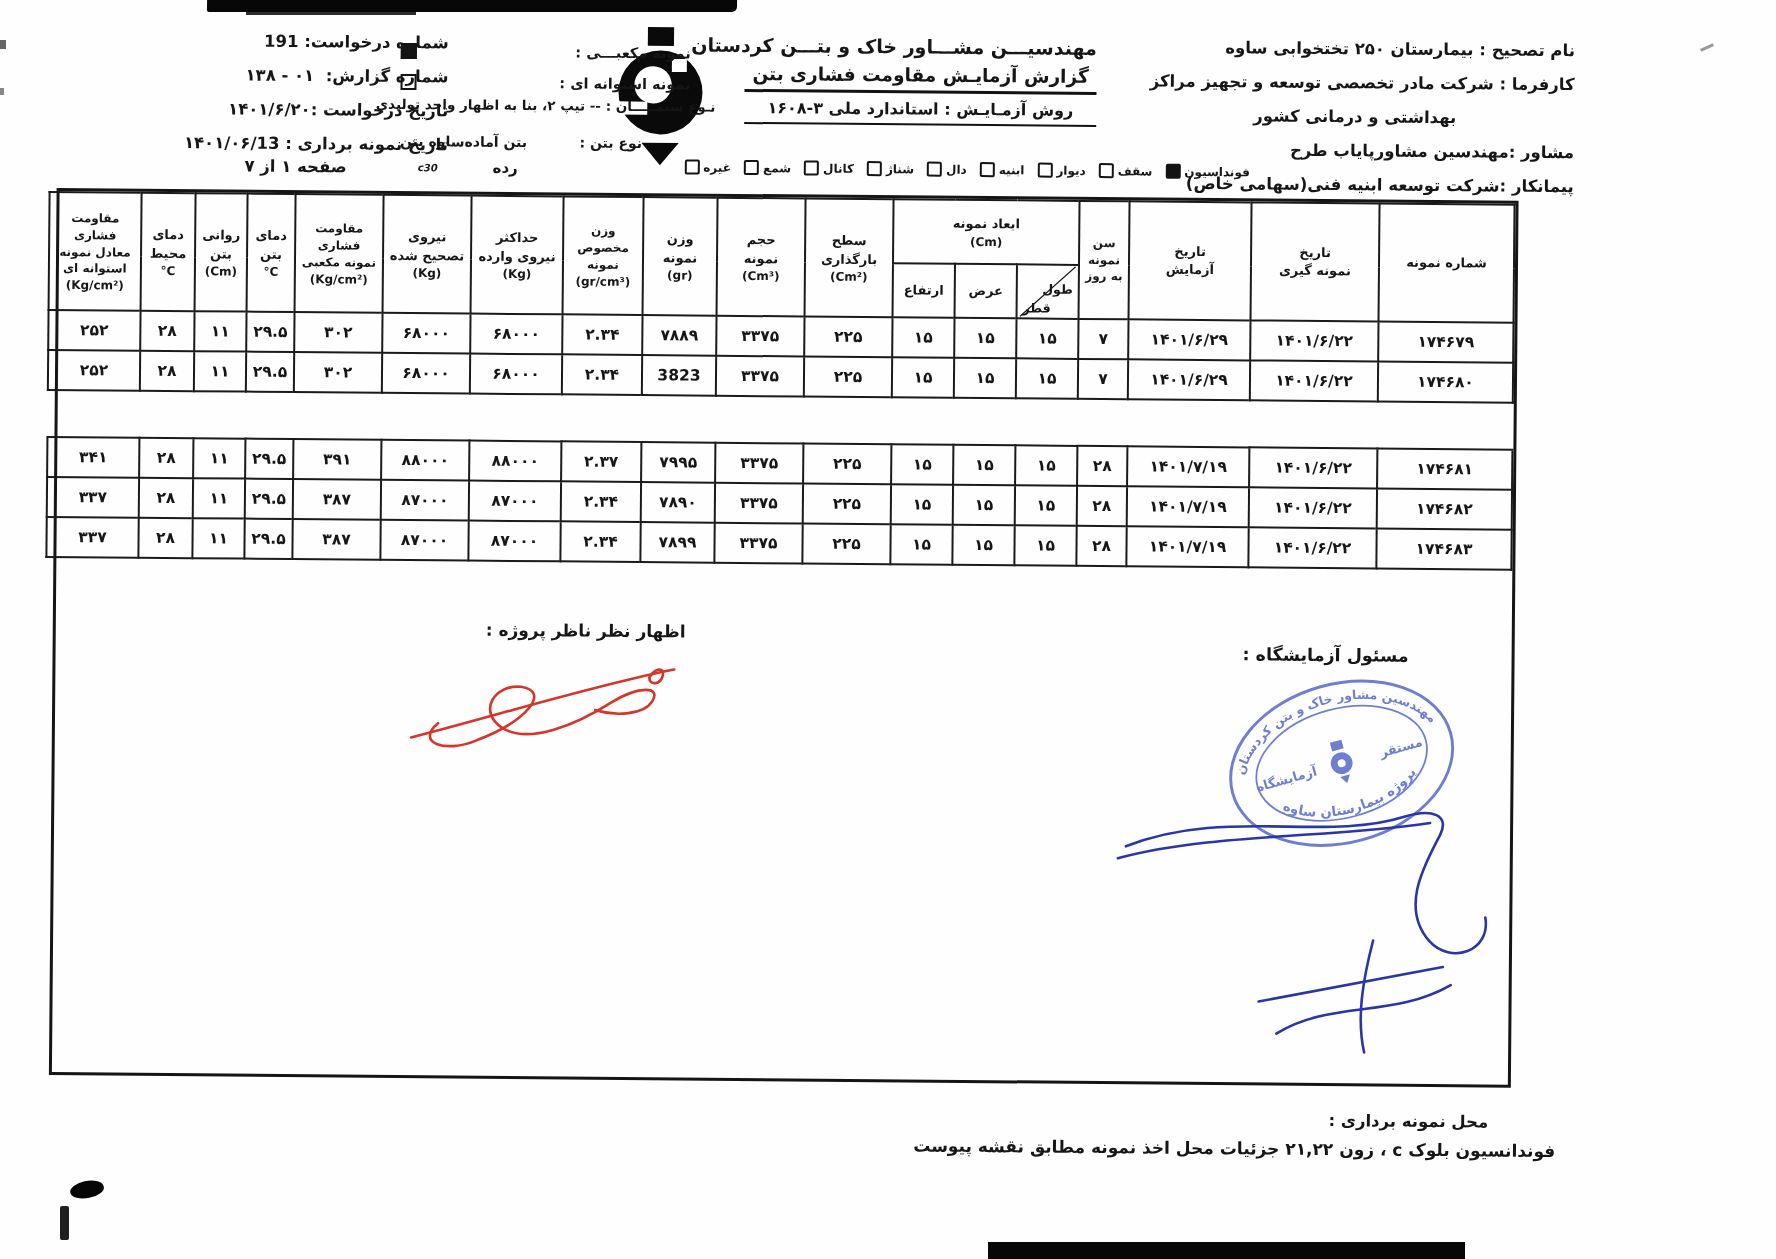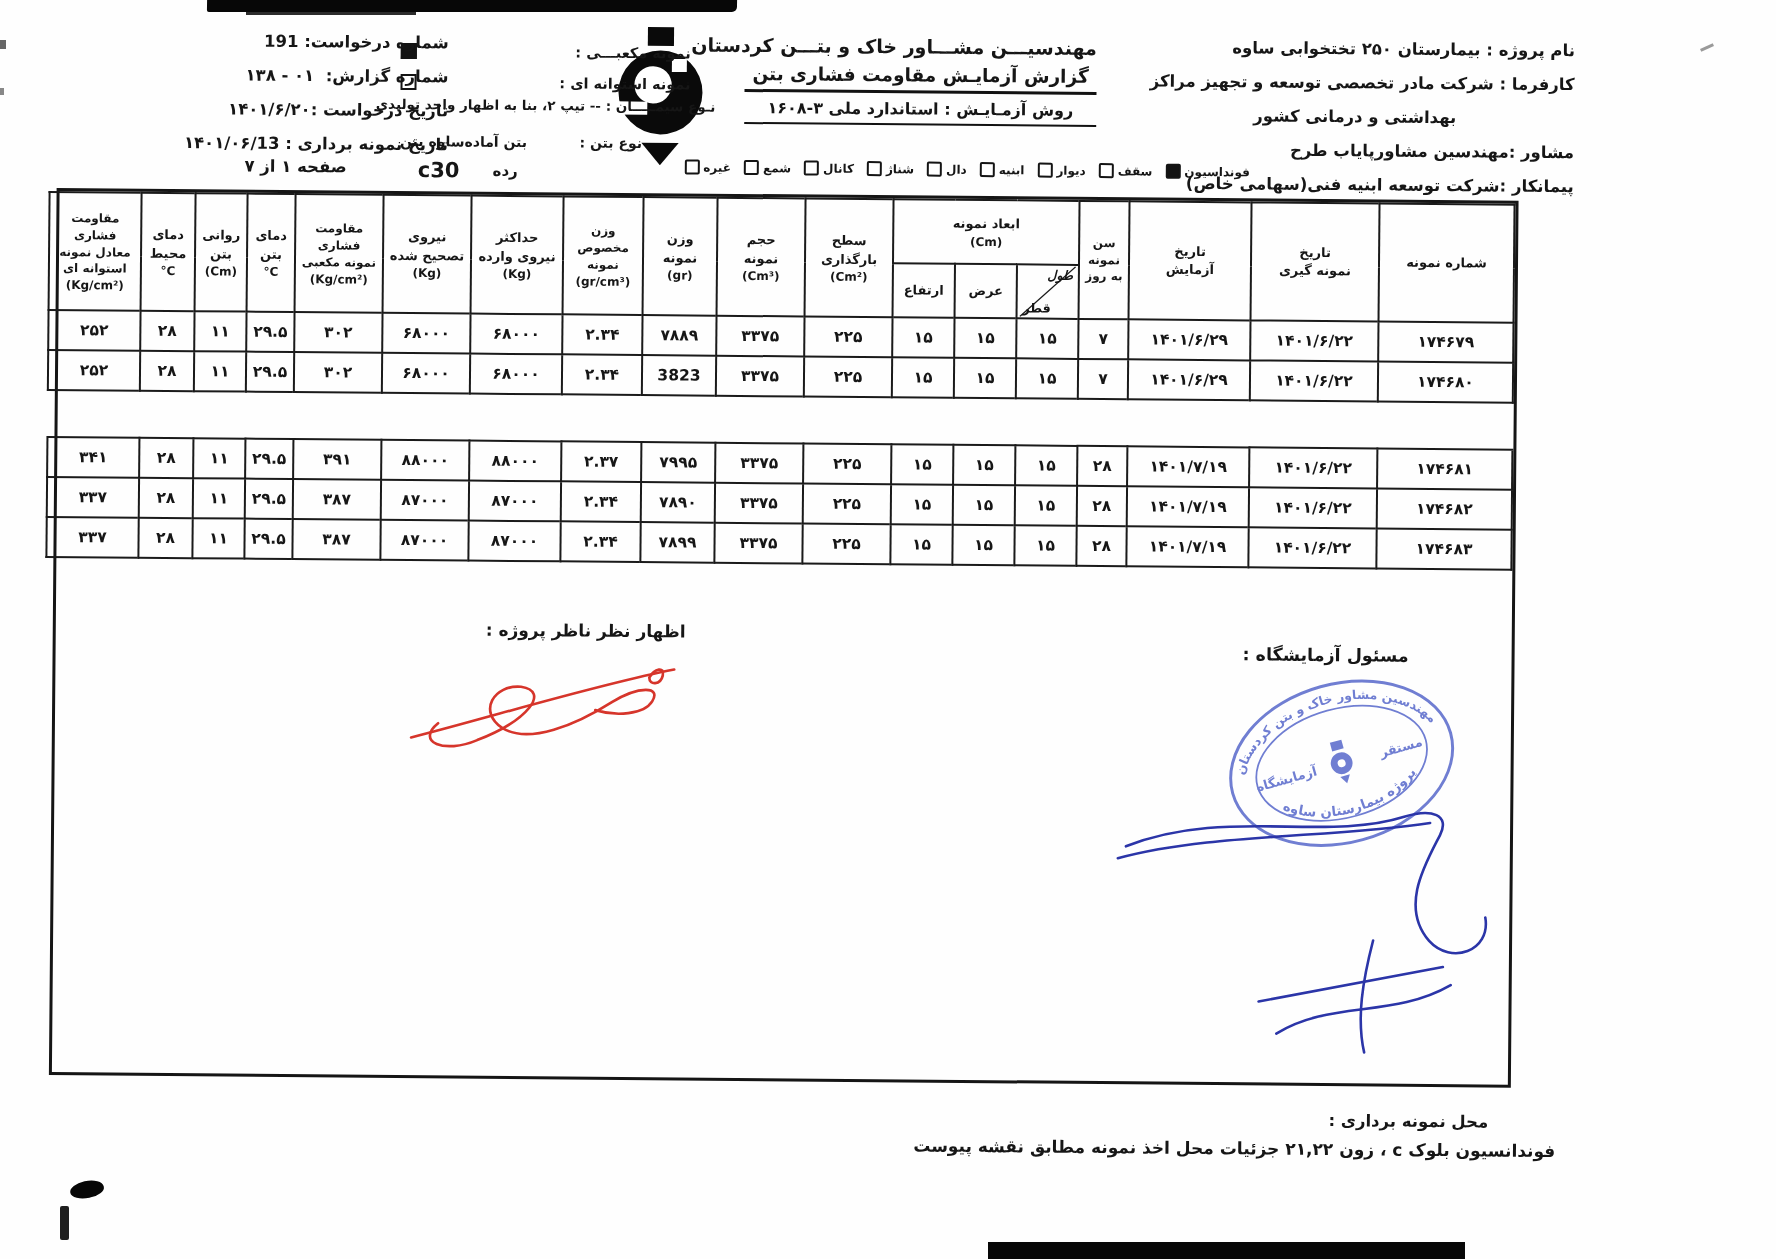--- a/index.html
+++ b/index.html
@@ -38,21 +38,21 @@
   .logo{left:610px;top:28px;width:96px;height:140px;}
 
   
   .sample-types{left:398px;top:40px;width:290px;font-size:14.5px;font-weight:bold;}
   .st-row{display:flex;justify-content:space-between;align-items:center;height:31px;}
   .cb{width:16px;height:16px;border:2px solid #141414;background:#fff;display:inline-block;box-sizing:border-box;}
   .cb.filled{background:#141414;}
   .cement-line{left:363px;top:101px;width:350px;font-size:13.5px;font-weight:bold;white-space:nowrap;text-align:right;}
   .concrete-line{left:398px;top:138px;width:242px;font-size:14px;font-weight:bold;display:flex;justify-content:space-between;white-space:nowrap;}
   .grade-line{left:416px;top:163px;width:100px;font-size:15px;font-weight:bold;display:flex;justify-content:space-between;align-items:center;}
-  .grade-latin{font-size:21px;direction:ltr;}
+  .grade-latin{font-size:10px;direction:ltr;font-style:italic;}
 
   
   .hdr-left{left:128px;top:36px;width:318px;text-align:right;font-size:16.5px;font-weight:bold;}
   .page-info{left:205px;top:163px;width:140px;font-size:16.5px;font-weight:bold;}
 
   
   .cbrow{left:628px;top:162px;width:620px;display:flex;align-items:center;gap:13px;font-size:12px;font-weight:bold;}
   .cb-item{display:flex;align-items:center;gap:4px;white-space:nowrap;}
   .cb-sm{width:15px;height:15px;border:2px solid #141414;background:#fff;display:inline-block;box-sizing:border-box;border-radius:2px;}
   .cb-sm.filled{background:#121212;}
@@ -67,21 +67,21 @@
   tr.gap{height:47px;}
   tr.gap td{border-left:none;border-right:none;}
   th{font-size:13px;font-weight:bold;position:relative;}
   .fa{white-space:pre-line;line-height:1.4;}
   .fa.small{font-size:12px;}
   .unit{font-size:12px;direction:ltr;margin-top:1px;font-weight:bold;}
   td{font-size:15.5px;font-weight:bold;}
   .diag .diagline{position:absolute;inset:0;width:100%;height:100%;}
   .diag .diagline line{stroke:#1a1a1a;stroke-width:2.5;}
   .diag span{position:absolute;font-size:12.5px;}
-  .dtop{top:2px;right:5px;font-style:italic;}
+  .dtop{top:16px;right:5px;}
   .dbot{bottom:2px;left:5px;}
 
   
   .obs-label{left:430px;top:425px;font-size:17px;font-weight:bold;white-space:nowrap;}
   .red-sig{left:348px;top:448px;width:310px;height:135px;}
   .lab-label{left:1165px;top:443px;width:210px;font-size:17.5px;font-weight:bold;text-align:center;white-space:nowrap;}
   .stamp{left:1168px;top:476px;width:238px;height:170px;transform:rotate(-16deg);opacity:.92;}
   .blue-sig{left:1058px;top:588px;width:430px;height:310px;}
 
   
@@ -96,21 +96,21 @@
 <div class="art art-bottom"></div>
 <div class="art art-smudge"></div>
 <div class="art art-smudge2"></div>
 <div class="art art-left1"></div>
 <div class="art art-left2"></div>
 <div class="art art-right1"></div>
 
 <div id="sheet">
 
   <div class="abs hdr-right">
-    <div class="hline"><span>نام پروژه :</span> <span>بیمارستان ۲۵۰ تختخوابی ساوه</span></div>
+    <div class="hline"><span>نام تصحیح :</span> <span>بیمارستان ۲۵۰ تختخوابی ساوه</span></div>
     <div class="hline"><span>کارفرما :</span> <span>شرکت مادر تخصصی توسعه و تجهیز مراکز</span></div>
     <div class="hline cont">بهداشتی و درمانی کشور</div>
     <div class="hline"><span>مشاور :</span><span>مهندسین مشاورپایاب طرح</span></div>
     <div class="hline"><span>پیمانکار :</span><span>شرکت توسعه ابنیه فنی(سهامی خاص)</span></div>
   </div>
 
   <div class="abs hdr-center">
     <div class="company">مهندسیـــن مشـــاور خاک و بتـــن کردستان</div>
     <div class="rtitle">گزارش آزمایـش مقاومت فشاری بتن</div>
     <div class="method">روش آزمـایـش : استاندارد ملی ۳-۱۶۰۸</div>

